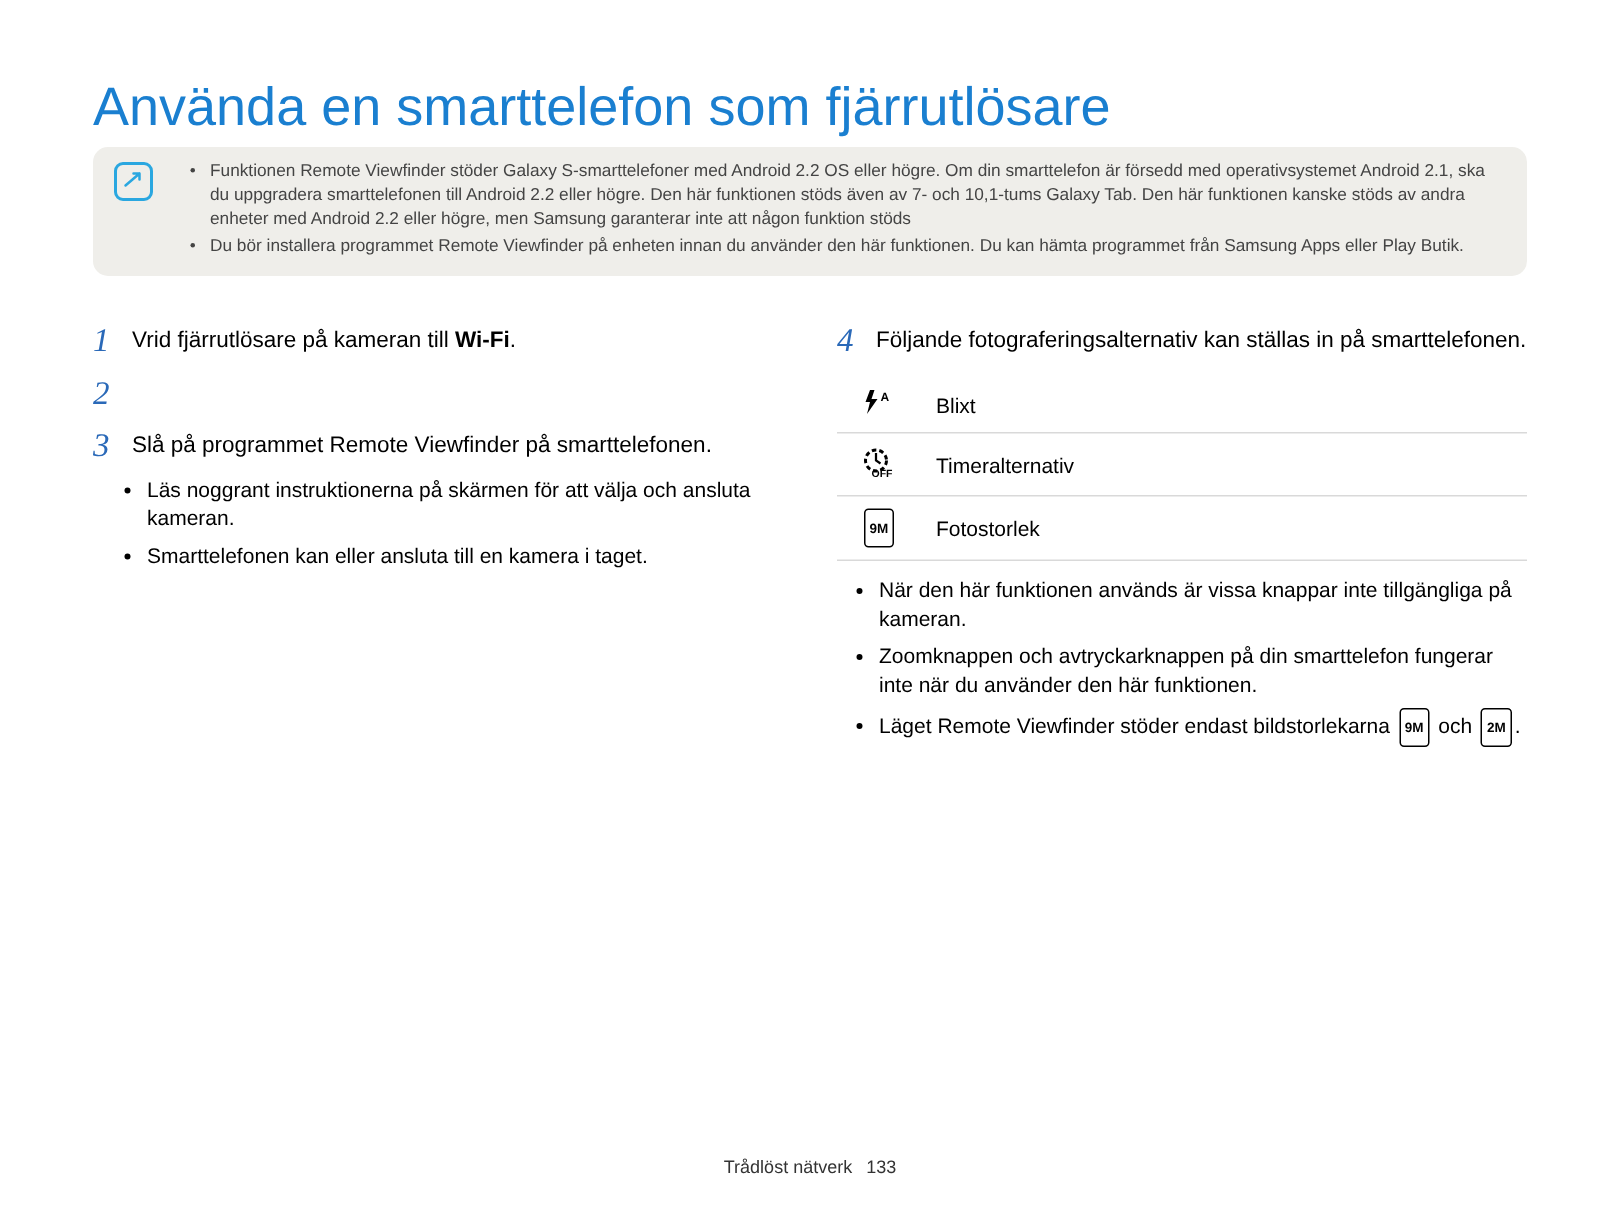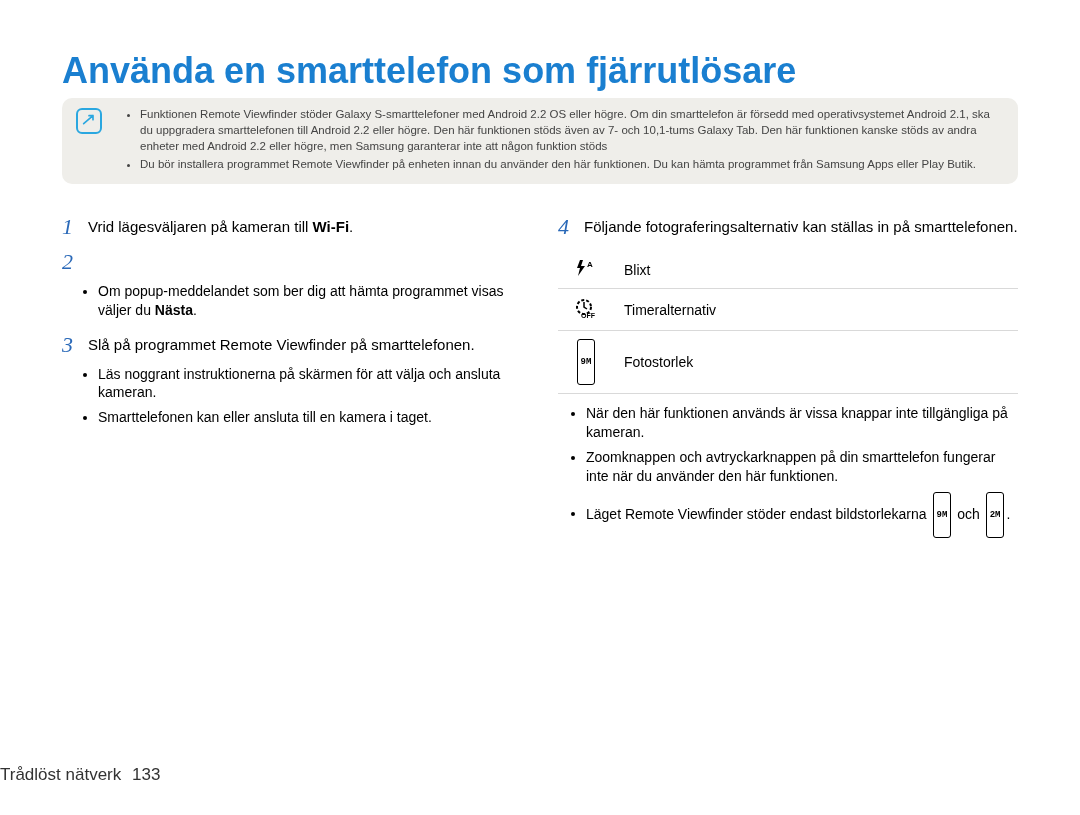--- a/index.html
+++ b/index.html
@@ -9,21 +9,21 @@
     width: 1080px;
     height: 815px;
     position: relative;
     color: #000;
   }
   .page {
     padding: 50px 62px 0 62px;
   }
   h1.title {
     color: #1a7fd0;
-    font-weight: 700;
+    font-weight: 400;
     font-size: 36px;
     margin-bottom: 6px;
   }
   .intro {
     font-size: 14px;
     line-height: 1.35;
     margin-bottom: 14px;
   }
   .note-box {
     background: #efeeea;
@@ -114,34 +114,35 @@
     vertical-align: middle;
   }
   table.iconset td:first-child {
     width: 56px;
     text-align: center;
   }
   .glyph-box {
     display: inline-block;
     border: 1.2px solid #000;
     border-radius: 3px;
-    padding: 16px 3px;
+    padding: 6px 3px;
     font-size: 9px;
     font-weight: 700;
     line-height: 12px;
     vertical-align: middle;
     margin: 0 2px;
-    font-family: Liberation Mono, monospace;
+    font-family: Liberation Sans, sans-serif;
   }
   .svgicon { display:inline-block; vertical-align:middle; }
   .footer {
     position: absolute;
     bottom: 30px;
     left: 0; right: 0;
-    font-size: 17px;
+    text-align: center;
+    font-size: 12px;
     color: #333;
   }
   .footer .pn { margin-left: 6px; }
 </style>
 </head>
 <body>
 
 <div class="page">
   <h1 class="title">Använda en smarttelefon som fjärrutlösare</h1>
 
@@ -156,30 +157,27 @@
       <li>Du bör installera programmet Remote Viewfinder på enheten innan du använder den här funktionen. Du kan hämta programmet från Samsung Apps eller Play Butik.</li>
     </ul>
   </div>
 
   <div class="columns">
 
     <div class="col">
       <div class="step">
         <div class="step-num">1</div>
         <div class="step-text">
-          <span>Vrid lägesväljaren på kameran till </span><span class="wifi-label">Wi-Fi</span><span>.</span>
+          <span>Vrid fjärrutlösare på kameran till </span><span class="wifi-label">Wi-Fi</span><span>.</span>
         </div>
       </div>
 
       <div class="step">
         <div class="step-num">2</div>
       </div>
-      <ul class="sub-list">
-        <li><span>Om popup-meddelandet som ber dig att hämta programmet visas väljer du </span><span class="bold">Nästa</span>.</li>
-      </ul>
 
       <div class="step">
         <div class="step-num">3</div>
         <div class="step-text">Slå på programmet Remote Viewfinder på smarttelefonen.</div>
       </div>
       <ul class="sub-list">
         <li>Läs noggrant instruktionerna på skärmen för att välja och ansluta kameran.</li>
         <li>Smarttelefonen kan eller ansluta till en kamera i taget.</li>
       </ul>
     </div>

